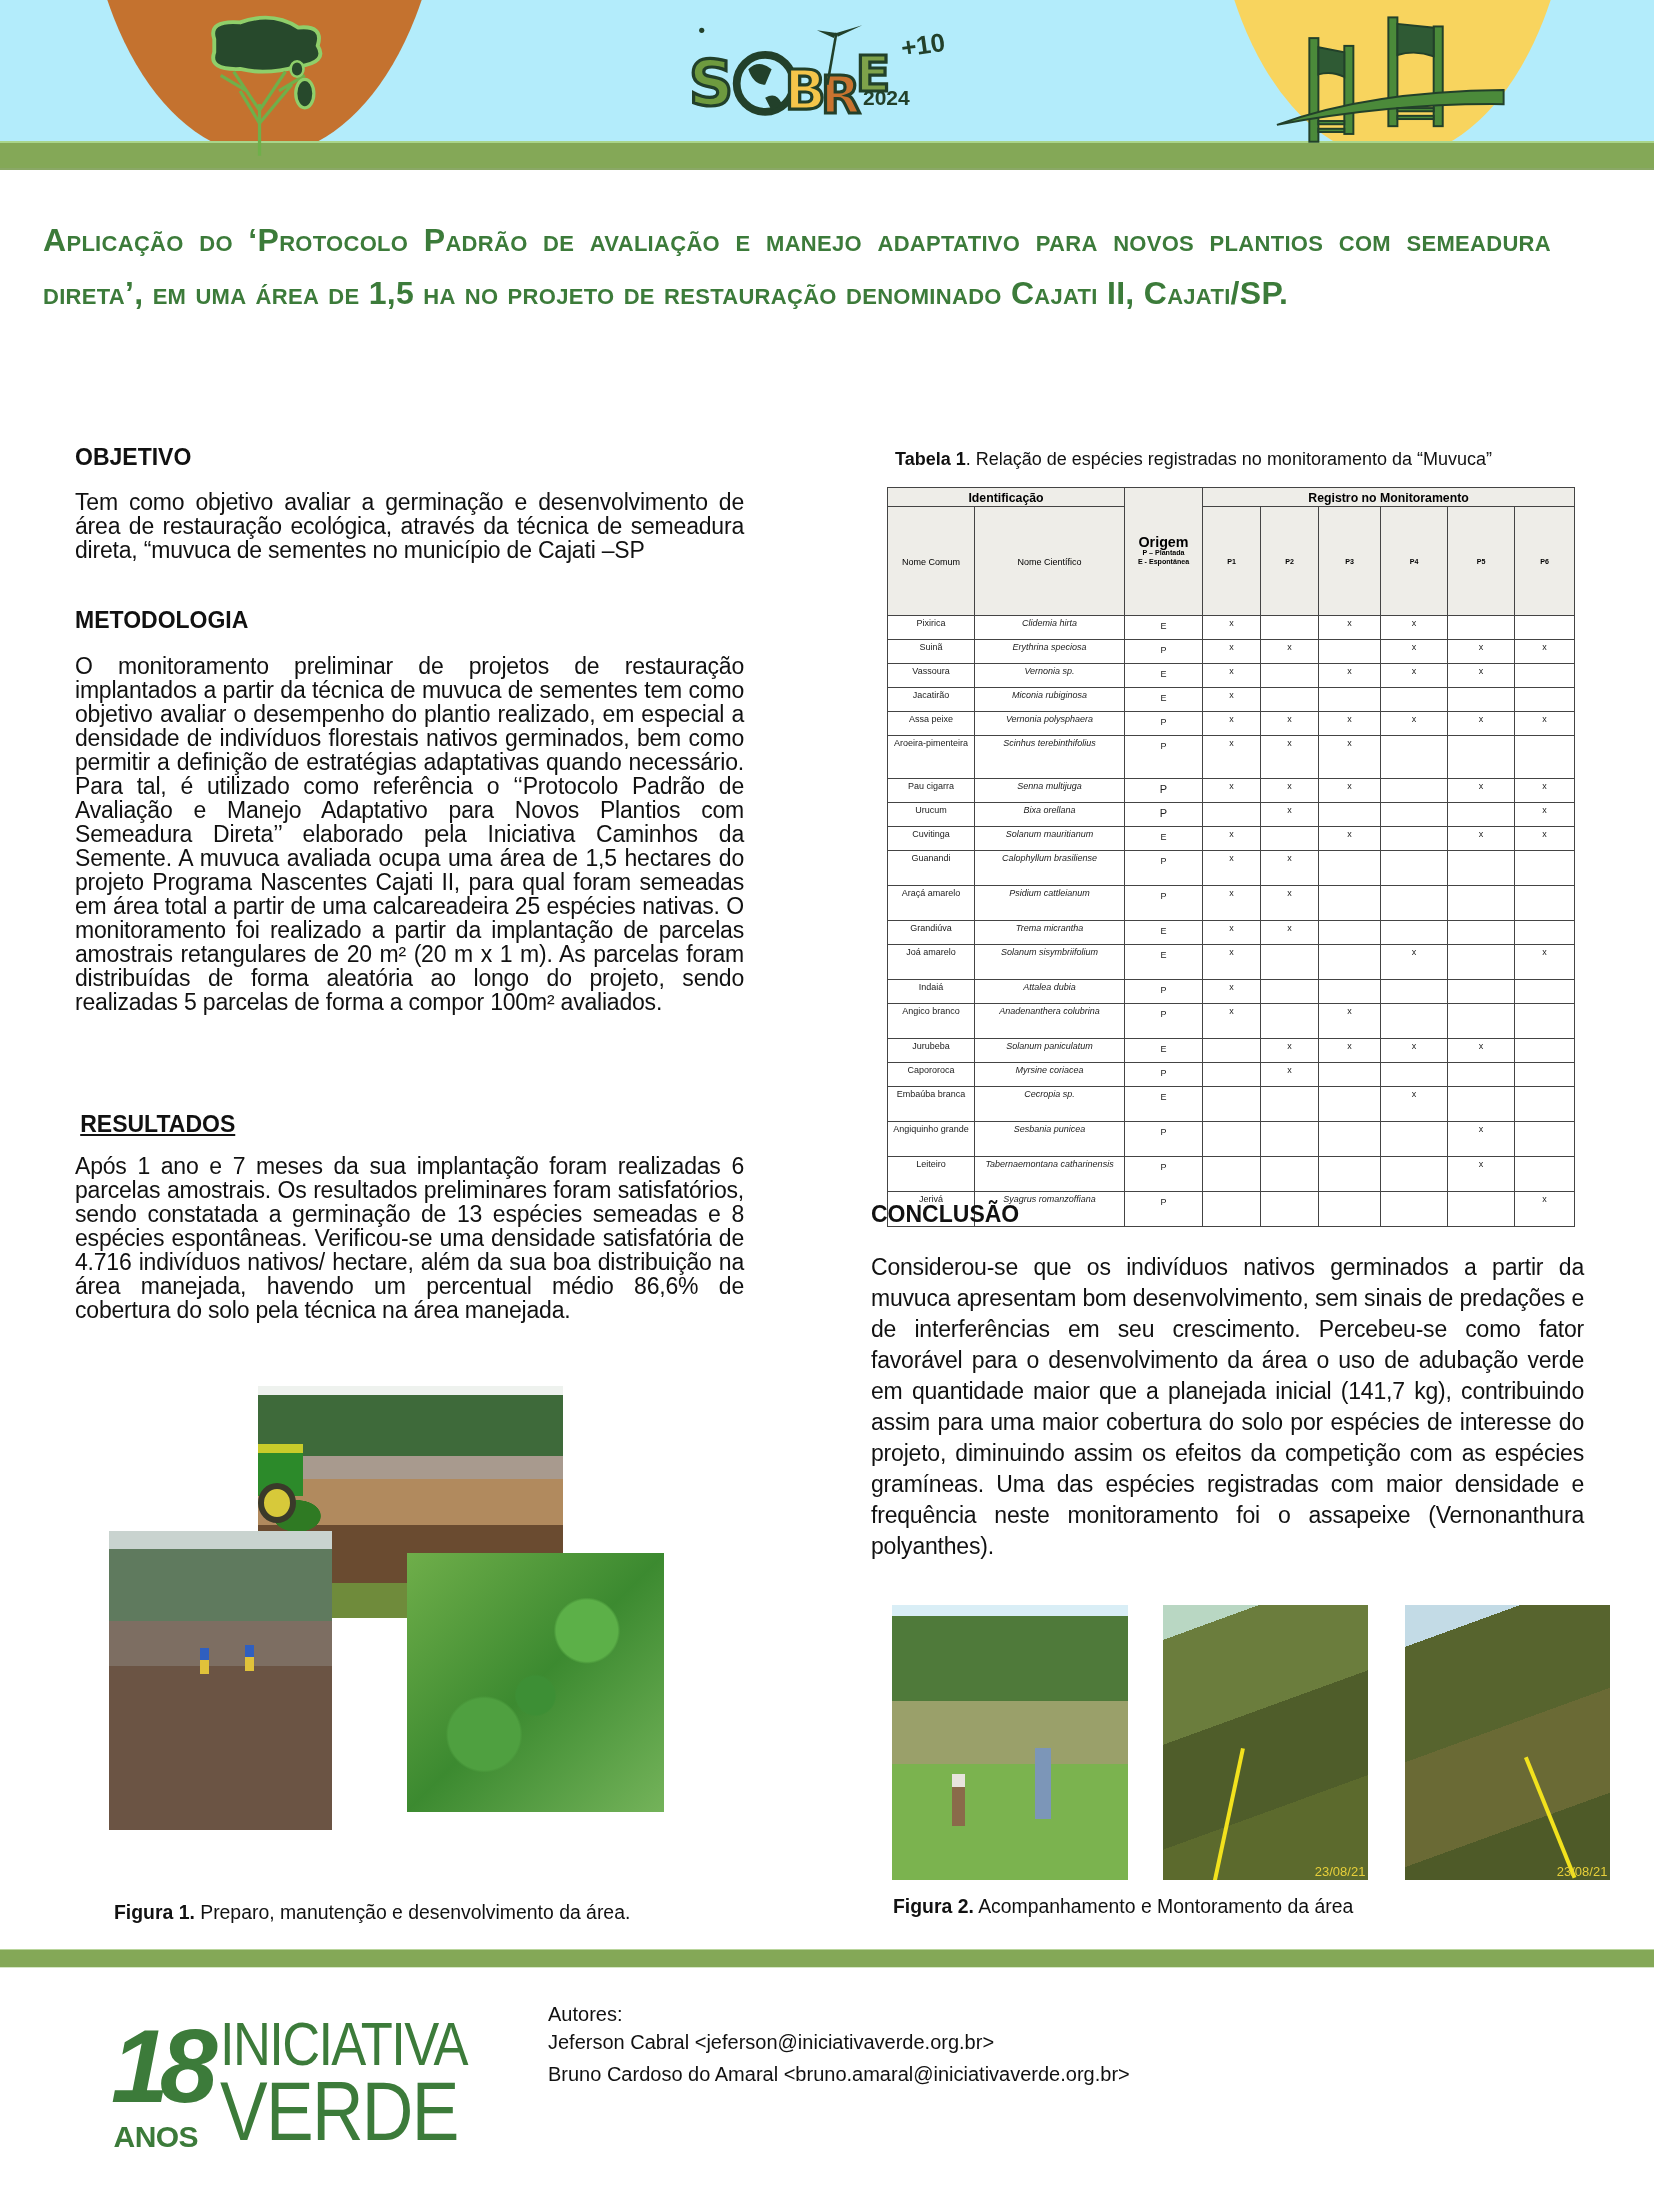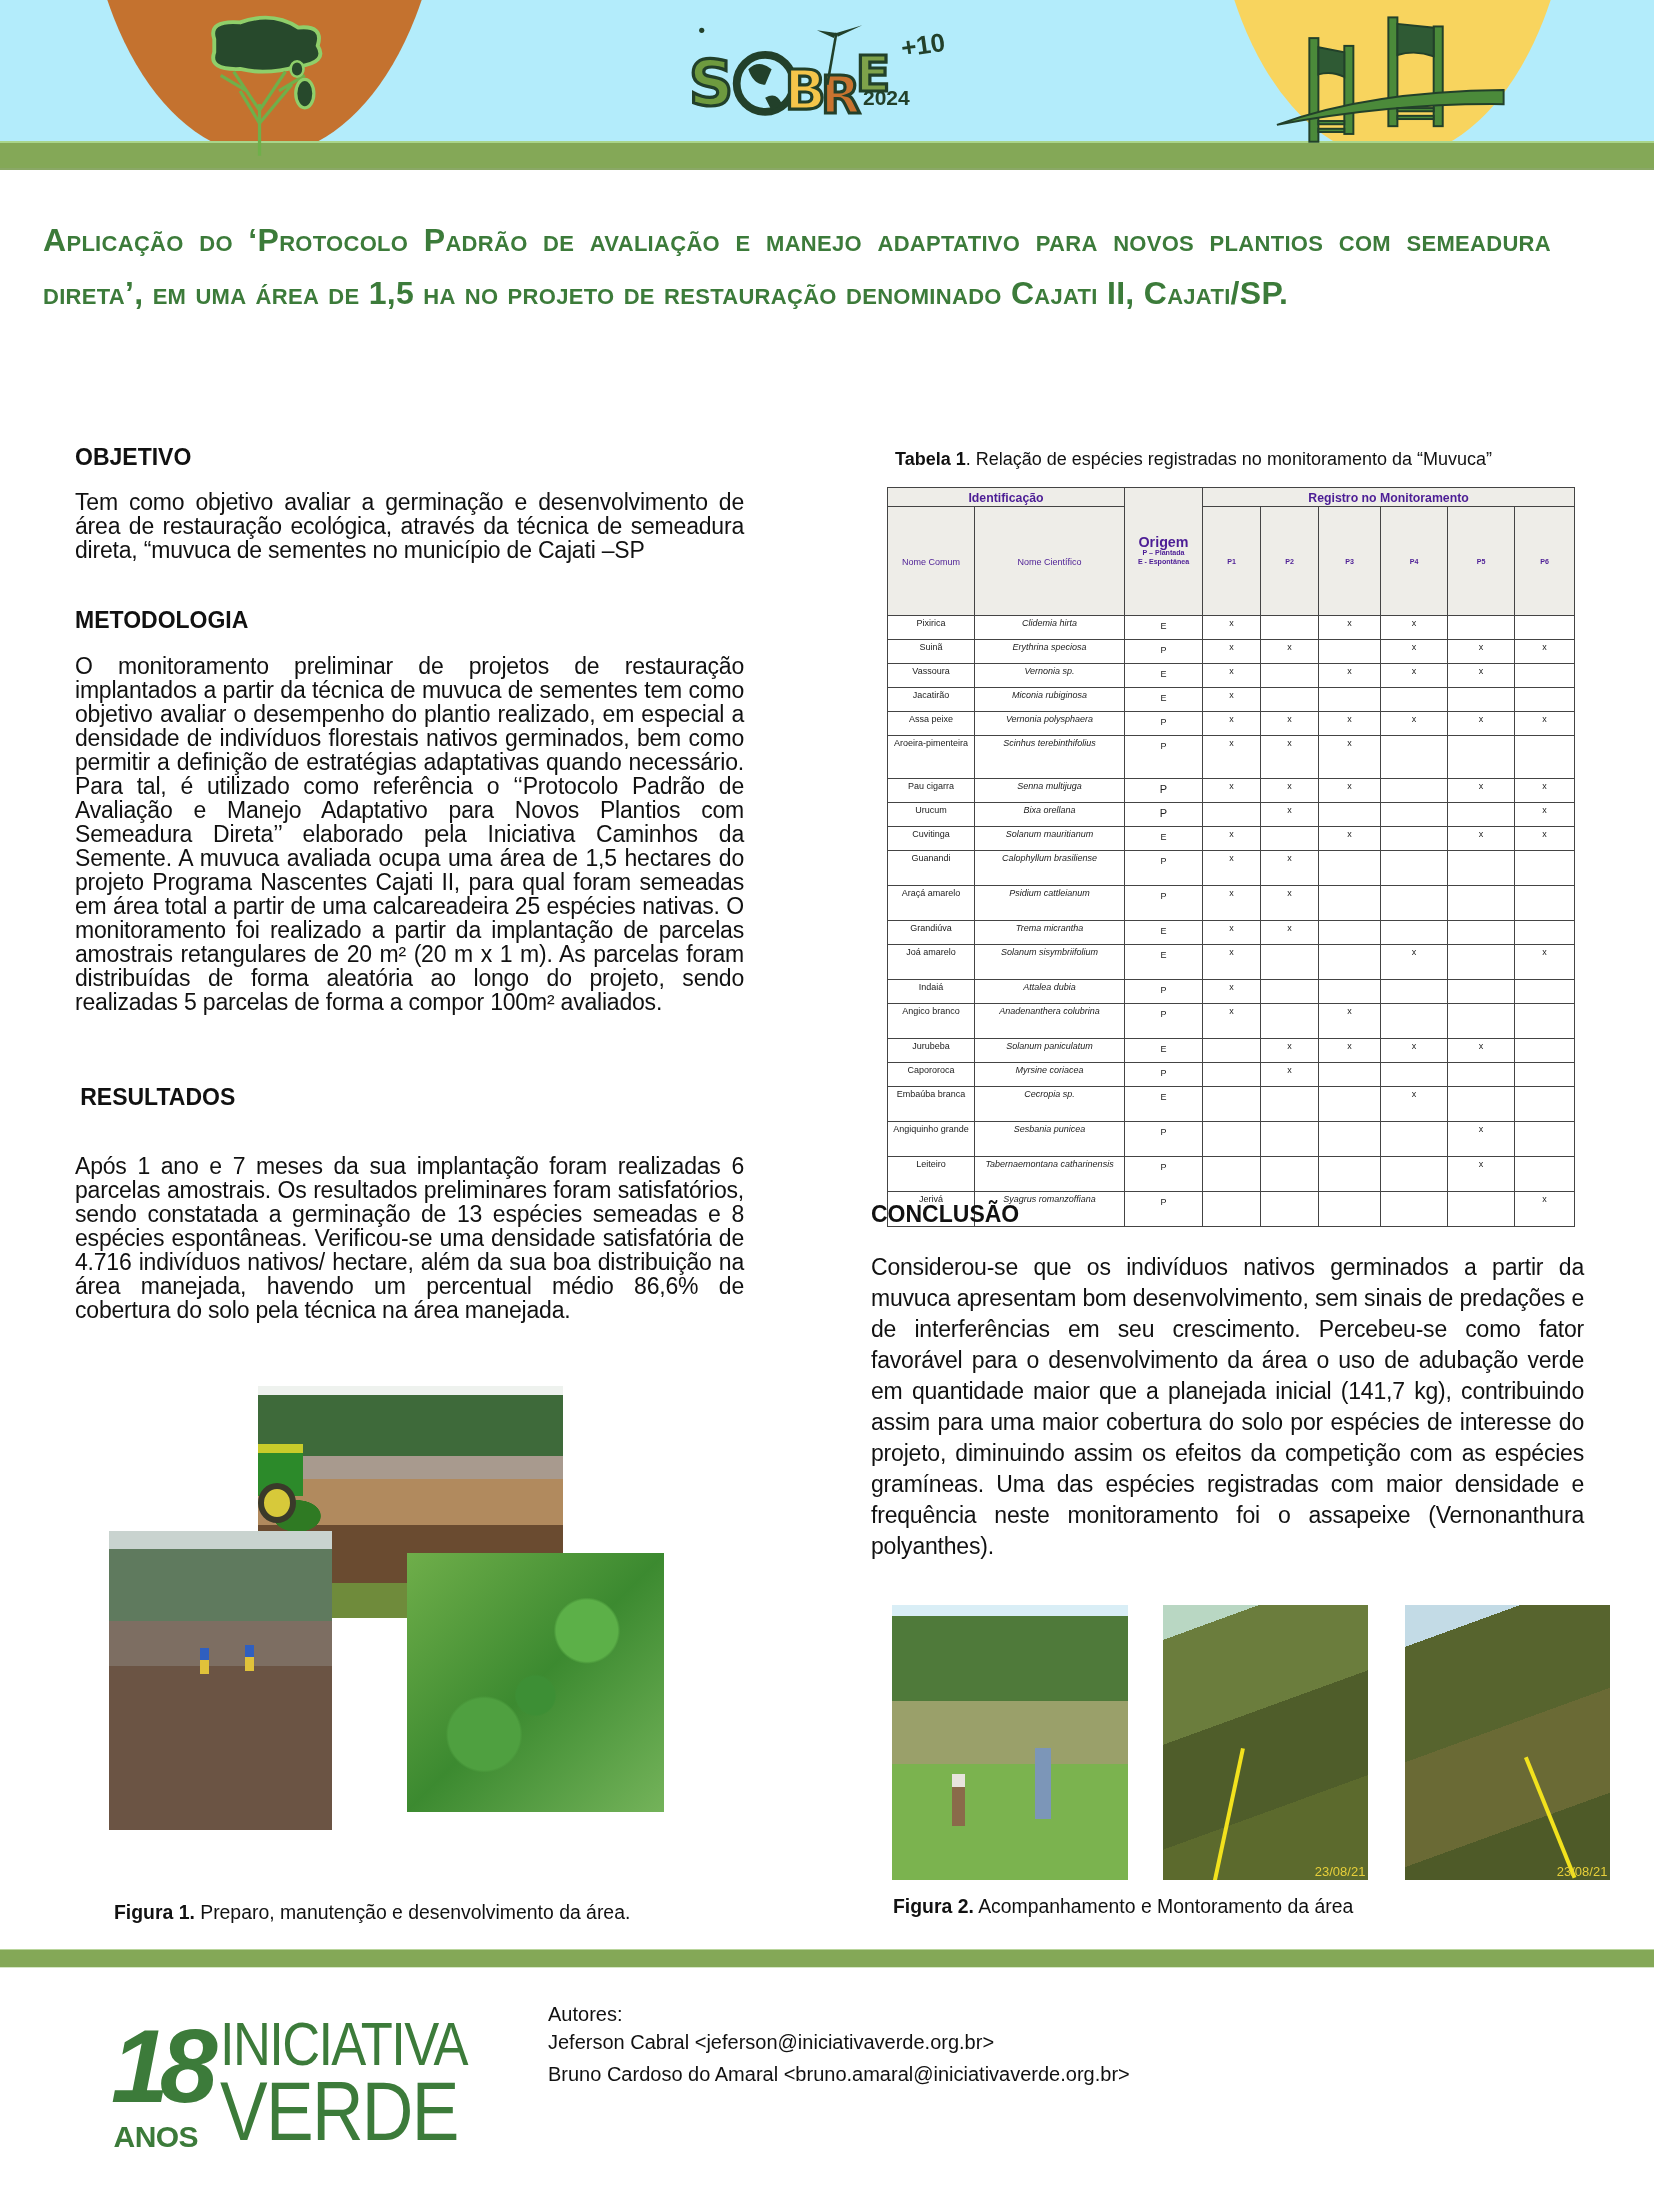--- a/index.html
+++ b/index.html
@@ -19,21 +19,21 @@
   .title { position: absolute; left: 43px; top: 214px; width: 1508px; color: #3c7b3a; font-family: "Liberation Sans", sans-serif; font-weight: bold; font-size: 32px; line-height: 53px; text-align: justify; text-align-last: left; font-variant: small-caps; letter-spacing: 0.3px; }
 
   
   .col-left { position: absolute; left: 75px; top: 441px; width: 669px; }
   .sec-head { font-family: "Liberation Sans", sans-serif; font-weight: bold; font-size: 23px; color: #111; }
   .sec-body { font-family: "Liberation Sans", sans-serif; font-size: 23px; line-height: 24px; text-align: justify; color: #111; letter-spacing: -0.2px; }
   .h-objetivo { position: absolute; left: 0; top: 2.6px; }
   .b-objetivo { position: absolute; left: 0; top: 49px; width: 669px; }
   .h-metodologia { position: absolute; left: 0; top: 166px; }
   .b-metodologia { position: absolute; left: 0; top: 213px; width: 669px; }
-  .h-resultados { position: absolute; left: 5.2px; top: 643px; }
+  .h-resultados { position: absolute; left: 5.2px; top: 670px; text-decoration: underline; }
   .b-resultados { position: absolute; left: 0; top: 713px; width: 669px; }
 
   
   .photo { position: absolute; overflow: hidden; }
   .p-tractor { left: 258px; top: 1386px; width: 305px; height: 232px;
     background:
       radial-gradient(ellipse 39px 26px at 39px 130px, #2f7a23 0 60%, transparent 62%),
       linear-gradient(180deg, #eef2ee 0 4%, #3e6a3a 4% 30%, #a89a8e 30% 40%, #b18a5e 40% 60%, #6a4b30 60% 85%, #6f8b3b 85% 100%); }
   .tractor-body { position: absolute; left: 0; top: 58px; width: 45px; height: 52px; background: #2c8a2a; border-top: 9px solid #c8cc2a; }
   .tractor-wheel { position: absolute; left: 0; top: 97px; width: 38px; height: 40px; border-radius: 50%; background: #d7c93a; border: 6.5px solid #3a3a2a; }
@@ -58,21 +58,21 @@
     background: linear-gradient(160deg, #c3dbe6 0 12%, #57642e 12% 45%, #6a6a35 45% 75%, #4e5a28 75% 100%); }
   .tape { position: absolute; width: 3.9px; background: #f2e21d; transform-origin: top left; }
   .photo-date { position: absolute; right: 2.6px; bottom: 1.3px; color: #e7cf3a; font-family: "Liberation Sans", sans-serif; font-size: 13px; }
   .cap2 { left: 893px; top: 1895px; }
 
   
   .tbl-caption { position: absolute; left: 895px; top: 449px; font-size: 18px; color: #111; font-family: "Liberation Sans", sans-serif; }
   .tbl-caption b { font-weight: bold; }
   table.species { position: absolute; left: 887px; top: 487px; width: 688px; border-collapse: collapse; font-family: "Liberation Sans", sans-serif; table-layout: fixed; }
   table.species th, table.species td { border: 0.6px solid #444; text-align: center; vertical-align: top; padding: 1.3px 1.3px 0 1.3px; }
-  table.species thead th { background: #eeede8; font-weight: bold; color: #4c1d95; vertical-align: middle; }
+  table.species thead th { background: #eeede8; font-weight: bold; color: #000000; vertical-align: middle; }
   .th-group { font-size: 12.3px; height: 19.4px; }
   .th-sub { font-size: 9px; height: 109px; font-weight: normal !important; }
   .th-origem { font-size: 14.3px; line-height: 11.7px; }
   .th-origem small { display: block; font-size: 7.1px; line-height: 9px; font-weight: bold; }
   .th-plot { font-size: 7.1px; }
   table.species td { font-size: 9px; color: #222; }
   td.sci { font-style: italic; font-size: 8.8px; }
   td.orig { font-size: 17px; line-height: 17px; padding-top: 2.6px; }
   td.orig.small { font-size: 11px; }
   td.mark { font-size: 14.3px; padding-top: 6.5px; }

